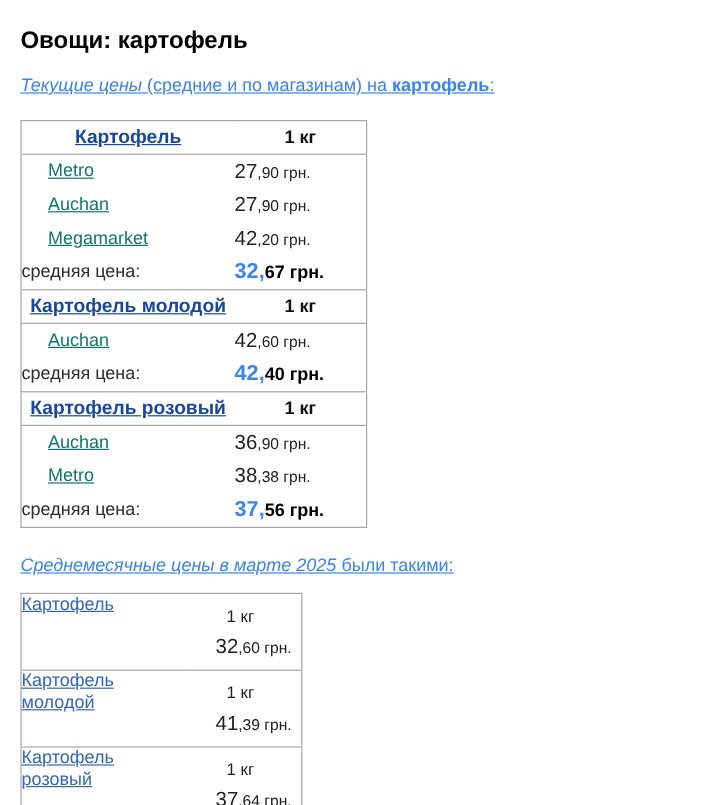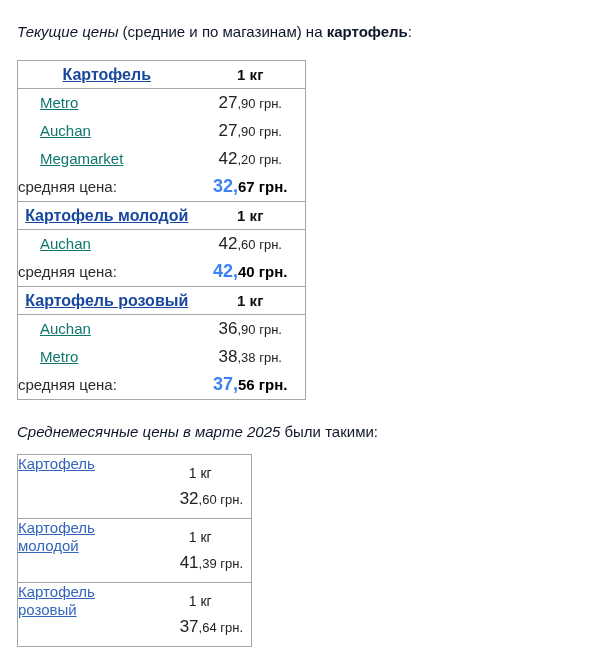--- a/index.html
+++ b/index.html
@@ -19,21 +19,22 @@
     font-size: 20px;
     line-height: 24px;
     font-weight: bold;
     color: #000;
     margin: 0 0 16px 0;
   }
   p.lead {
     font-size: 15px;
     line-height: 20px;
     margin: 0 0 18px 0;
-    color: #0f172a;
+    color: #3b82f6;
+    text-decoration: underline;
   }
   .it  { font-style: italic; }
   .bld { font-weight: bold; }
 
   
   table.current {
     border-collapse: collapse;
     width: 288px;
     table-layout: fixed;
     border: 1px solid #a6a6a6;
@@ -61,21 +62,21 @@
     color: #111;
   }
 
   tr.store td { height: 28px; }
   tr.store td.sname { padding-left: 22px; }
   tr.store td.sname a {
     color: #0f766e;
     font-size: 15px;
     text-decoration: underline;
   }
-  td.price { text-align: center; padding-right: 8px; white-space: nowrap; }
+  td.price { text-align: left; padding-right: 8px; white-space: nowrap; }
   .p-int  { font-size: 17px; color: #222; }
   .p-rest { font-size: 13px; color: #222; }
 
   tr.avg td { height: 29px; }
   tr.avg td.alabel {
     text-align: left;
     padding-right: 8px;
     font-size: 15px;
     color: #2c2c2c;
   }
@@ -116,20 +117,21 @@
     text-align: right;
     padding: 7px 8px 9px 0;
     white-space: nowrap;
   }
 </style>
 </head>
 <body>
 
 <div class="page">
 
+  <h1 class="page-title">Овощи: картофель</h1>
 
   <p class="lead"><span class="it">Текущие цены</span><span> (средние и по магазинам) на </span><span class="bld">картофель</span><span>:</span></p>
 
   <table class="current">
     <colgroup>
         <col class="c1">
         <col class="c2">
       </colgroup>
     <tbody>
 

